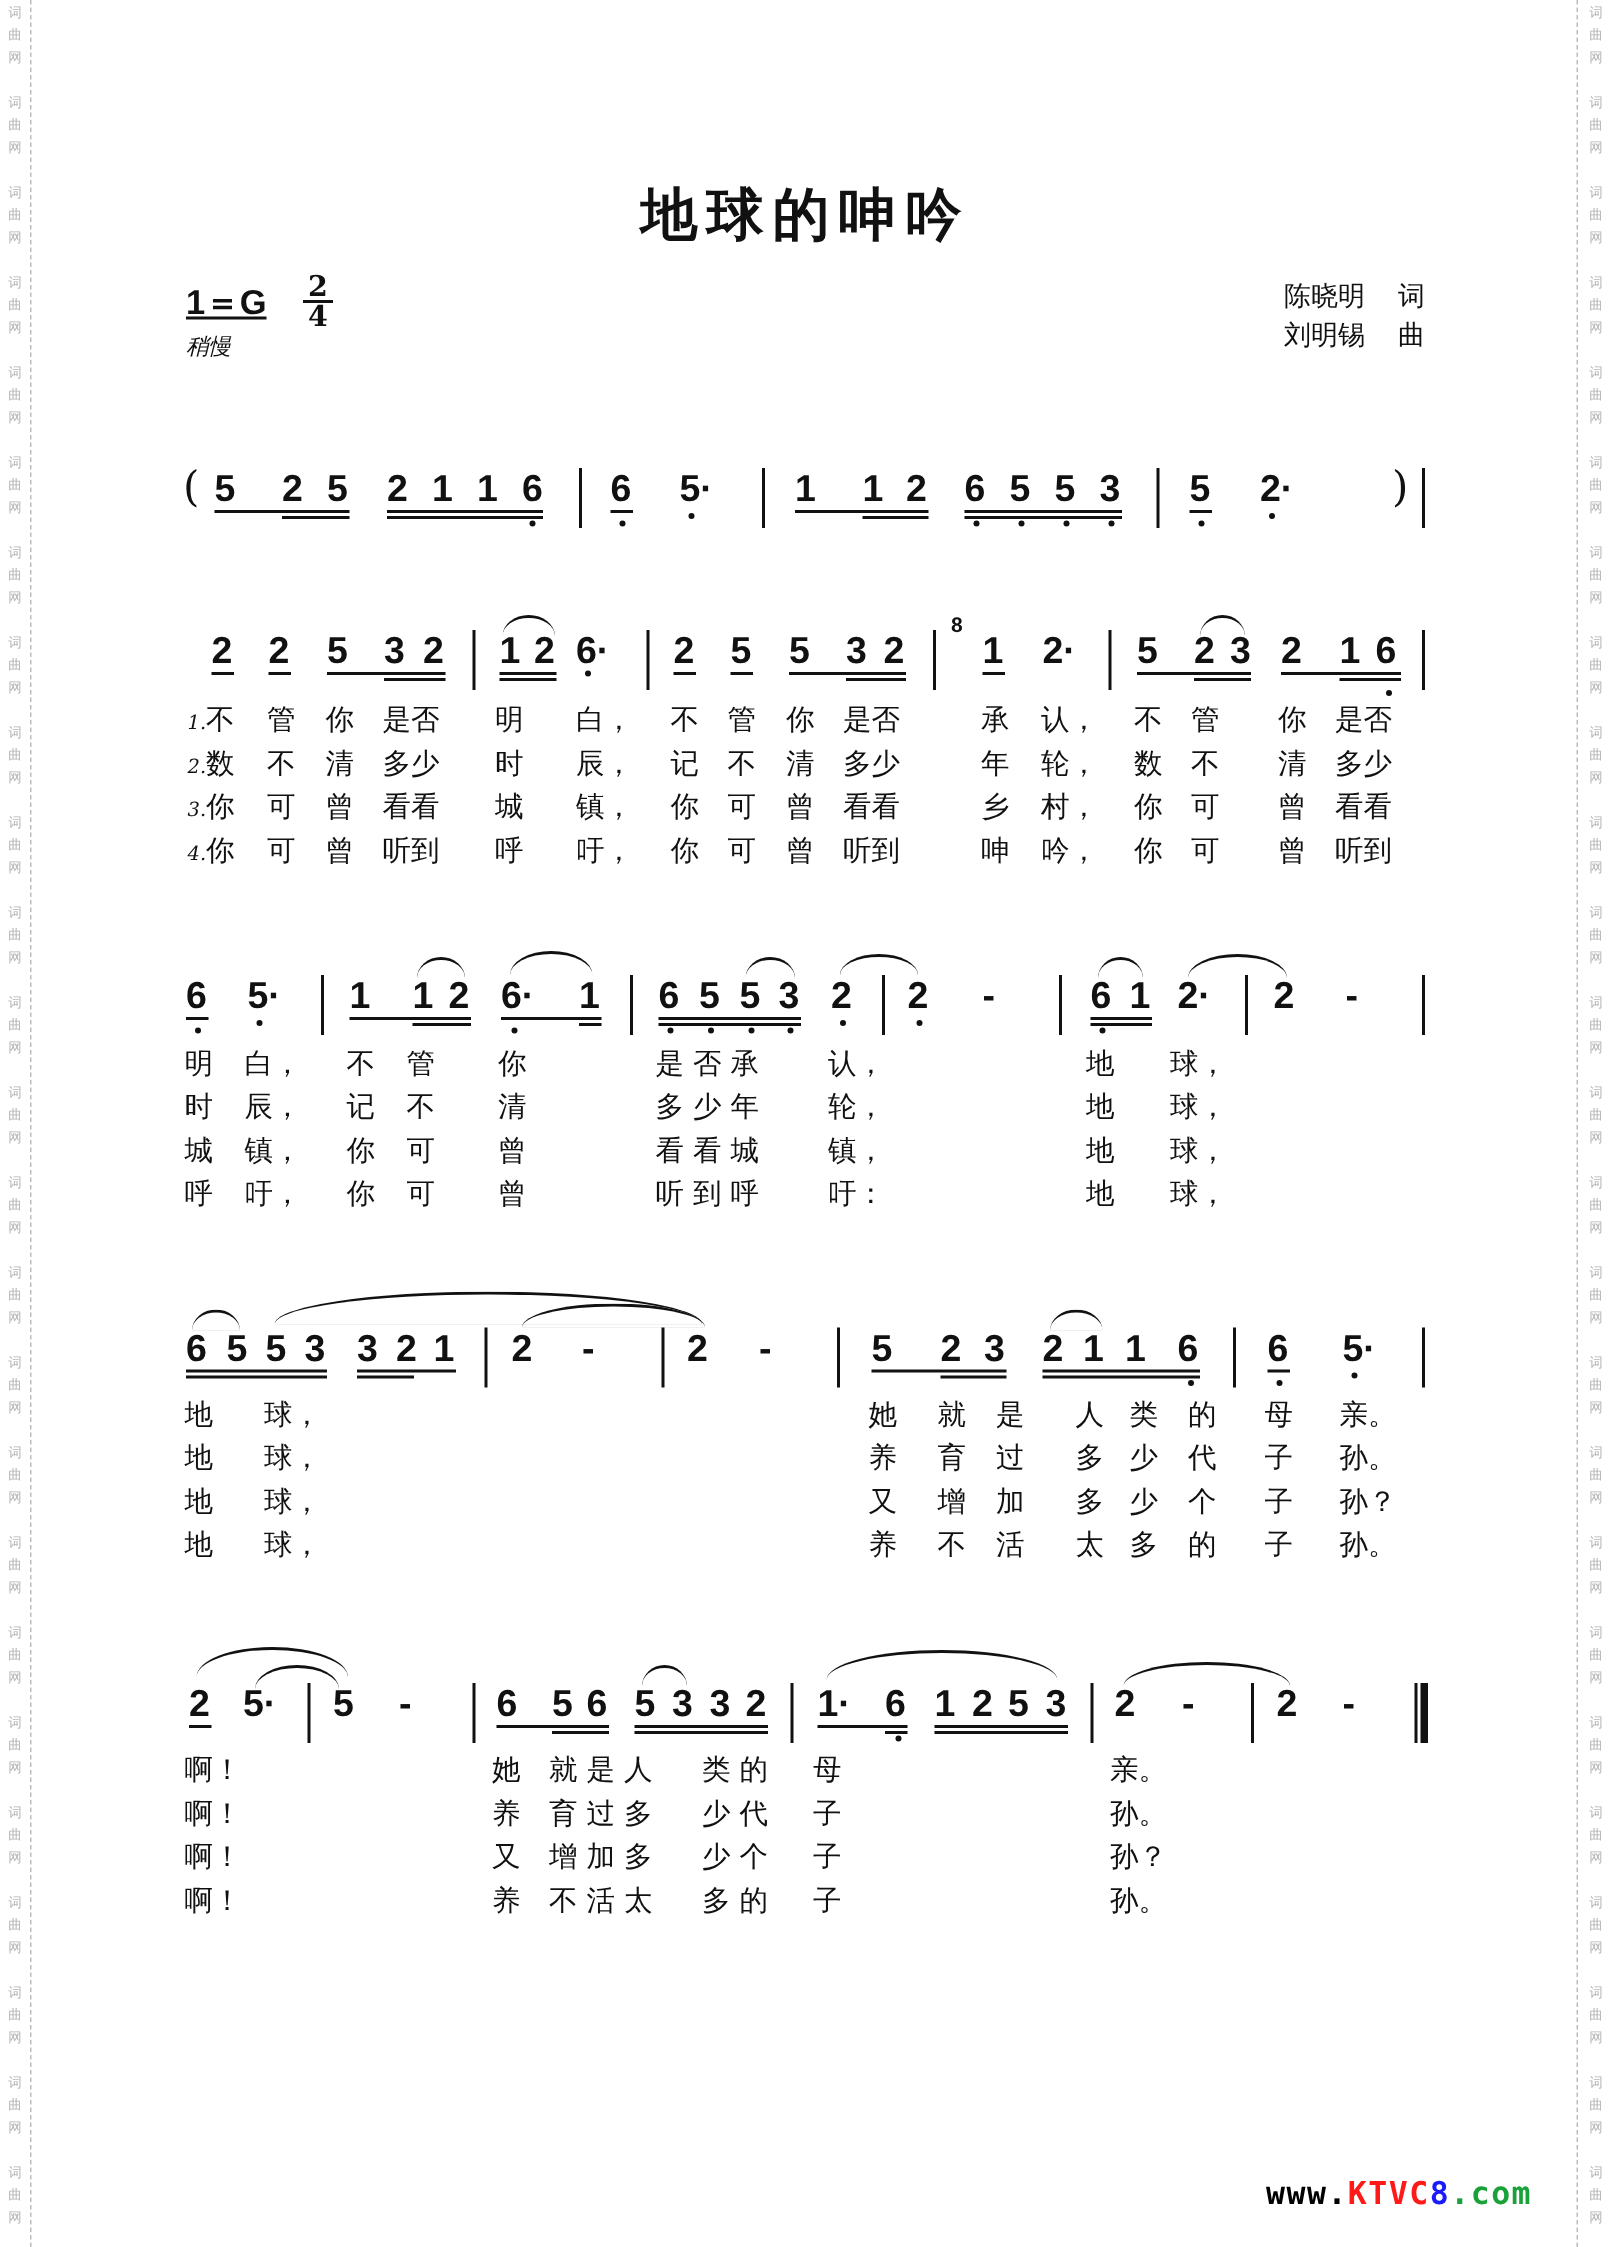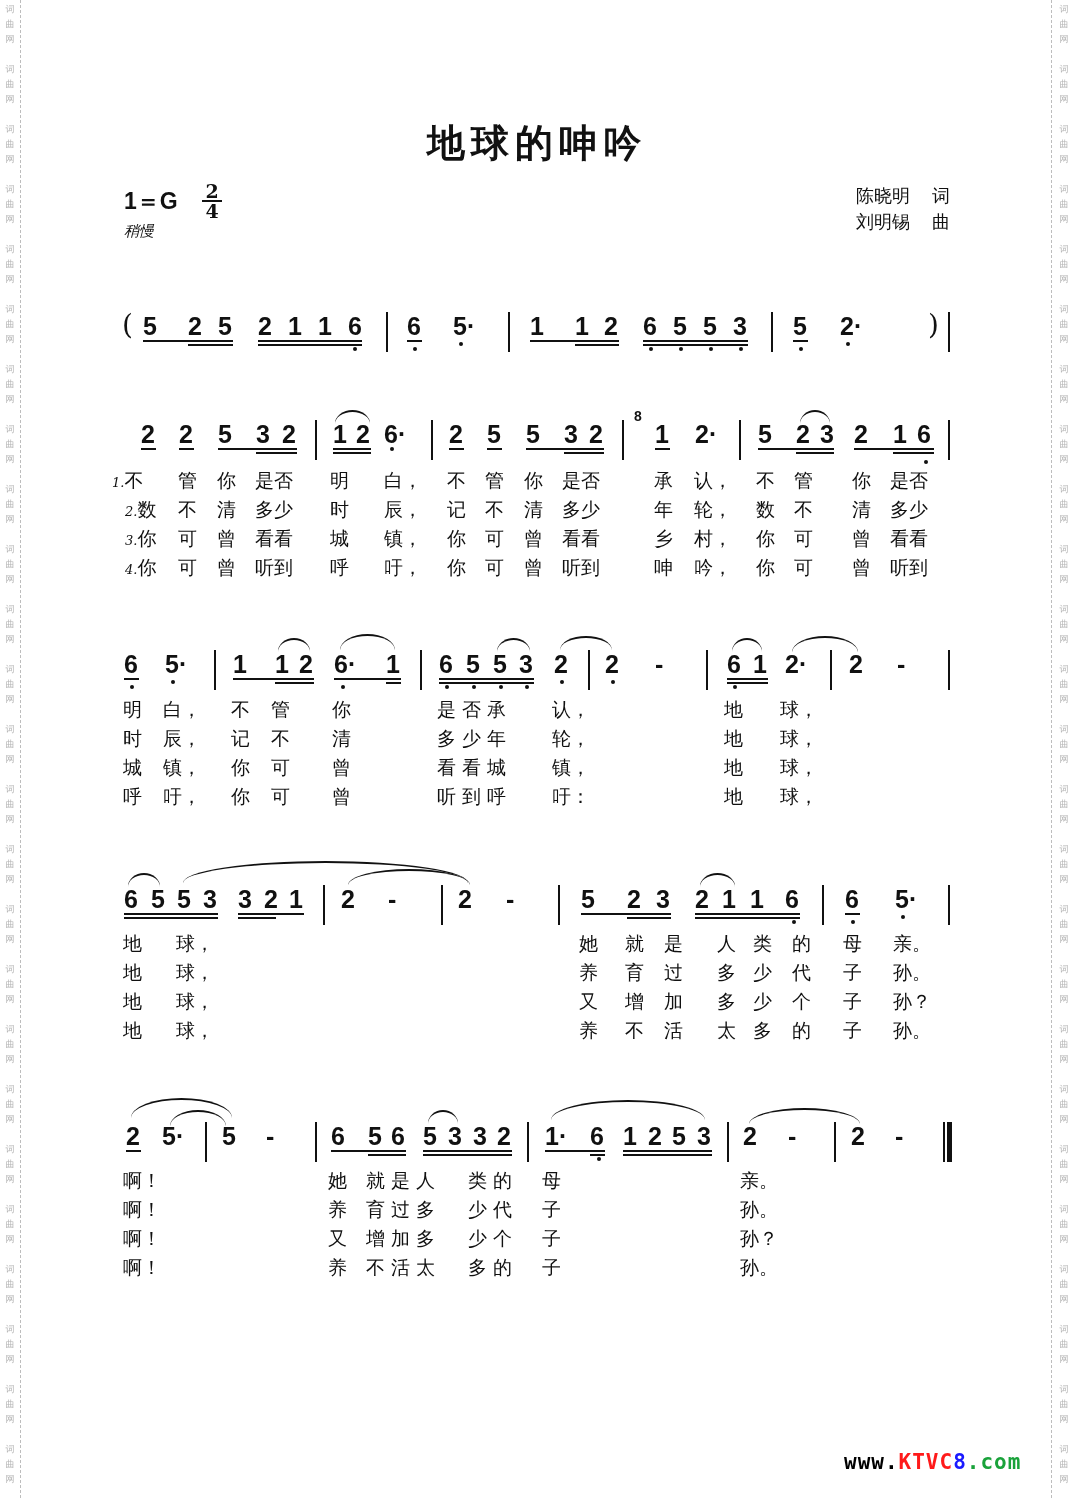--- a/index.html
+++ b/index.html
@@ -10,27 +10,27 @@
   .wm-col.right { right:0; }
   .wm-line { position:absolute; top:0; bottom:0; border-left:1px dashed #bdbdbd; }
   .wm-col.left .wm-line { left:20px; }
   .wm-col.right .wm-line { left:-3px; }
   .wm-item { position:absolute; width:16px; font-size:9px; line-height:15px; color:#b4b4b4; text-align:center; }
   .wm-col.left .wm-item { left:2px; }
   .wm-col.right .wm-item { left:2px; }
 
   .title { position:absolute; top:118px; left:0; width:1074px; text-align:center;
            font-size:38px; font-weight:bold; letter-spacing:6px; font-family:"DejaVu Sans", sans-serif; }
-  .key { position:absolute; top:186px; left:124px; font-size:24px; font-family:"Liberation Serif", serif; }
+  .key { position:absolute; top:186px; left:124px; font-size:24px; font-family:"Liberation Serif", serif;text-decoration:underline; }
   .key .k1 { font-family:"Liberation Sans", sans-serif; font-weight:bold; font-size:23px; }
   .timesig { position:absolute; top:182px; left:202px; width:20px; text-align:center;
              font-family:"DejaVu Serif", serif; font-weight:bold; font-size:19px; line-height:18px; }
   .timesig .num { border-bottom:2px solid #111; display:block; }
   .tempo { position:absolute; top:222px; left:124px; font-size:15px; font-style:italic; }
-  .credits { position:absolute; top:184px; right:124px; font-family:Liberation Mono, monospace; font-size:18px; line-height:26px; text-align:right; }
+  .credits { position:absolute; top:184px; right:124px; font-family:Liberation Serif, serif; font-size:18px; line-height:26px; text-align:right; }
   .credits span.role { margin-left:22px; }
   .note { position:absolute; font-family:"Liberation Sans", sans-serif; font-weight:bold; font-size:25px; line-height:28px; }
   .bar { position:absolute; width:2px; background:#111; height:40px; }
   .ul1 { position:absolute; height:2px; background:#111; }
   .dot { position:absolute; width:4px; height:4px; border-radius:50%; background:#111; }
   .slur { position:absolute; border-top:2px solid #111; border-radius:50% 50% 0 0 / 100% 100% 0 0; }
   .lyr { position:absolute; font-size:19px; line-height:29px; white-space:pre; }
   .vnum { font-style:italic; font-family:"DejaVu Serif", serif; font-size:13px; }
   .paren { position:absolute; font-size:28px; font-family:"DejaVu Serif", serif; }
   .grace { position:absolute; font-weight:bold; font-size:14px; font-family:"Liberation Sans", sans-serif; }
@@ -293,21 +293,21 @@
     <div class="note" style="left: 854px; top: 420px;">2</div>
     <div class="note" style="left: 893px; top: 420px;">1</div>
     <div class="note" style="left: 917px; top: 420px;">6</div>
     <div class="slur" style="left: 800px; top: 410px; width: 30px; height: 12px;"></div>
     <div class="ul1" style="left: 758px; top: 448px; width: 76px;"></div>
     <div class="ul1" style="left: 796px; top: 452px; width: 38px;"></div>
     <div class="ul1" style="left: 854px; top: 448px; width: 80px;"></div>
     <div class="ul1" style="left: 893px; top: 452px; width: 41px;"></div>
     <div class="dot" style="left: 924px; top: 460px;"></div>
     <div class="bar" style="left: 948px; top: 420px;"></div>
-    <div class="lyr" style="left: 112px; top: 466px;"><span class="vnum">1.</span>不</div>
+    <div class="lyr" style="left: 125px; top: 466px;"><span class="vnum">1.</span>不</div>
     <div class="lyr" style="left: 178px; top: 466px;">管</div>
     <div class="lyr" style="left: 217px; top: 466px;">你</div>
     <div class="lyr" style="left: 255px; top: 466px;">是否</div>
     <div class="lyr" style="left: 330px; top: 466px;">明</div>
     <div class="lyr" style="left: 384px; top: 466px;">白，</div>
     <div class="lyr" style="left: 447px; top: 466px;">不</div>
     <div class="lyr" style="left: 485px; top: 466px;">管</div>
     <div class="lyr" style="left: 524px; top: 466px;">你</div>
     <div class="lyr" style="left: 562px; top: 466px;">是否</div>
     <div class="lyr" style="left: 654px; top: 466px;">承</div>

